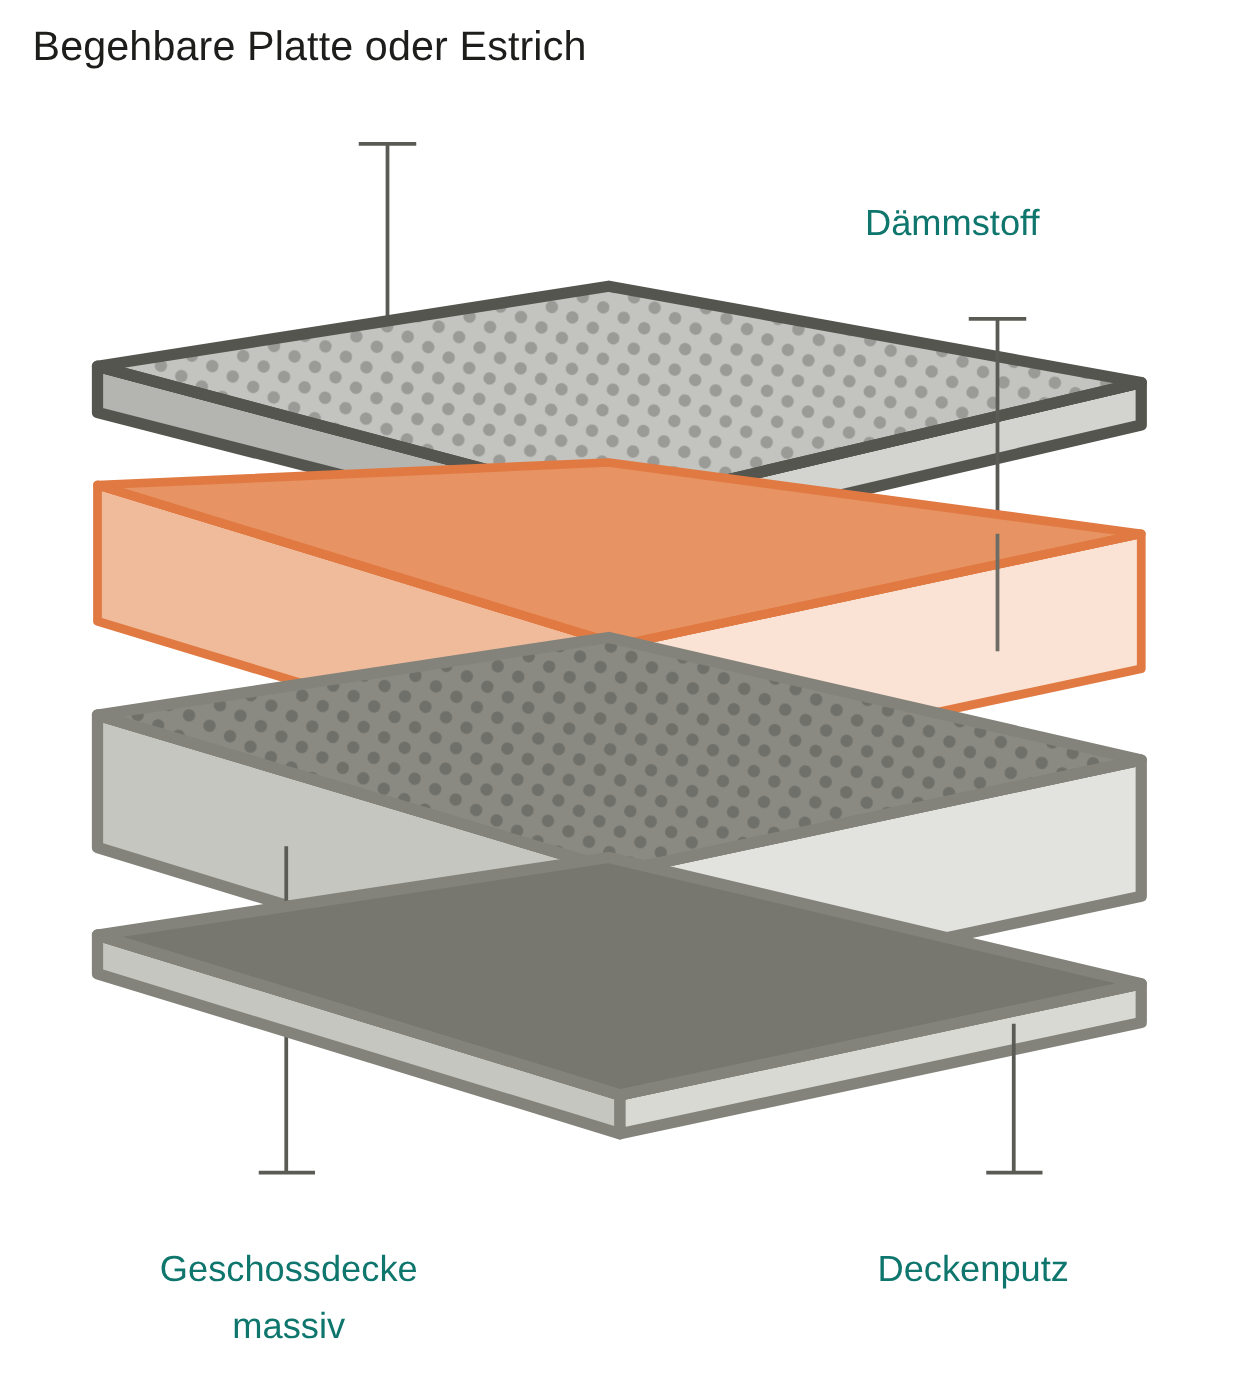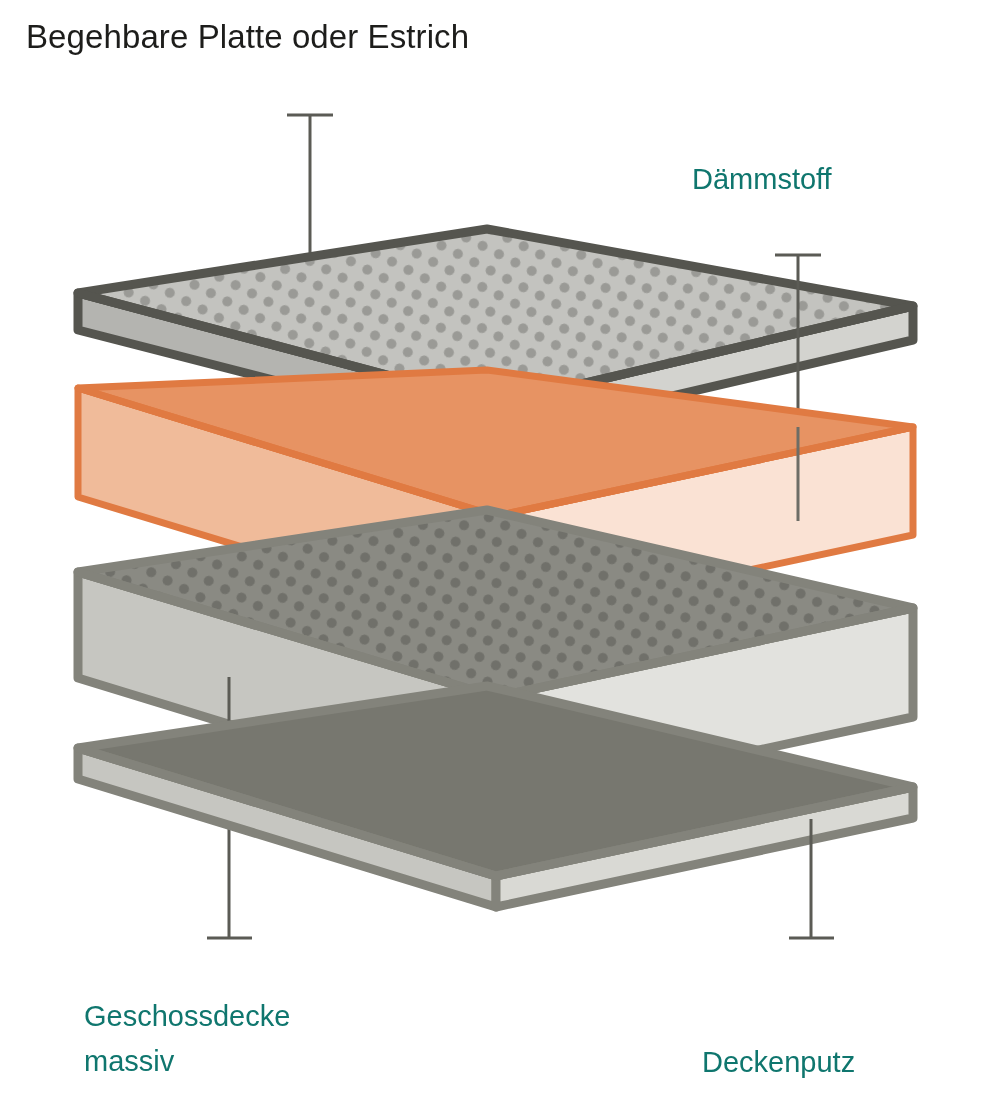--- a/index.html
+++ b/index.html
@@ -47,25 +47,25 @@
     line-height: 1.55;
   }
   #label-daemmstoff {
     left: 692px;
     top: 157px;
   }
   #label-geschossdecke {
     left: 84px;
     top: 994px;
     width: 294px;
+    text-align: center;
   }
   #label-deckenputz {
     left: 702px;
     top: 994px;
-    margin-top: 46px;
   }
 </style>
 </head>
 <body>
 
 <div id="diagram-root">
 
   <div class="dgm-title">Begehbare Platte oder Estrich</div>
 
   <svg class="scene" viewBox="0 0 1003 1110">

